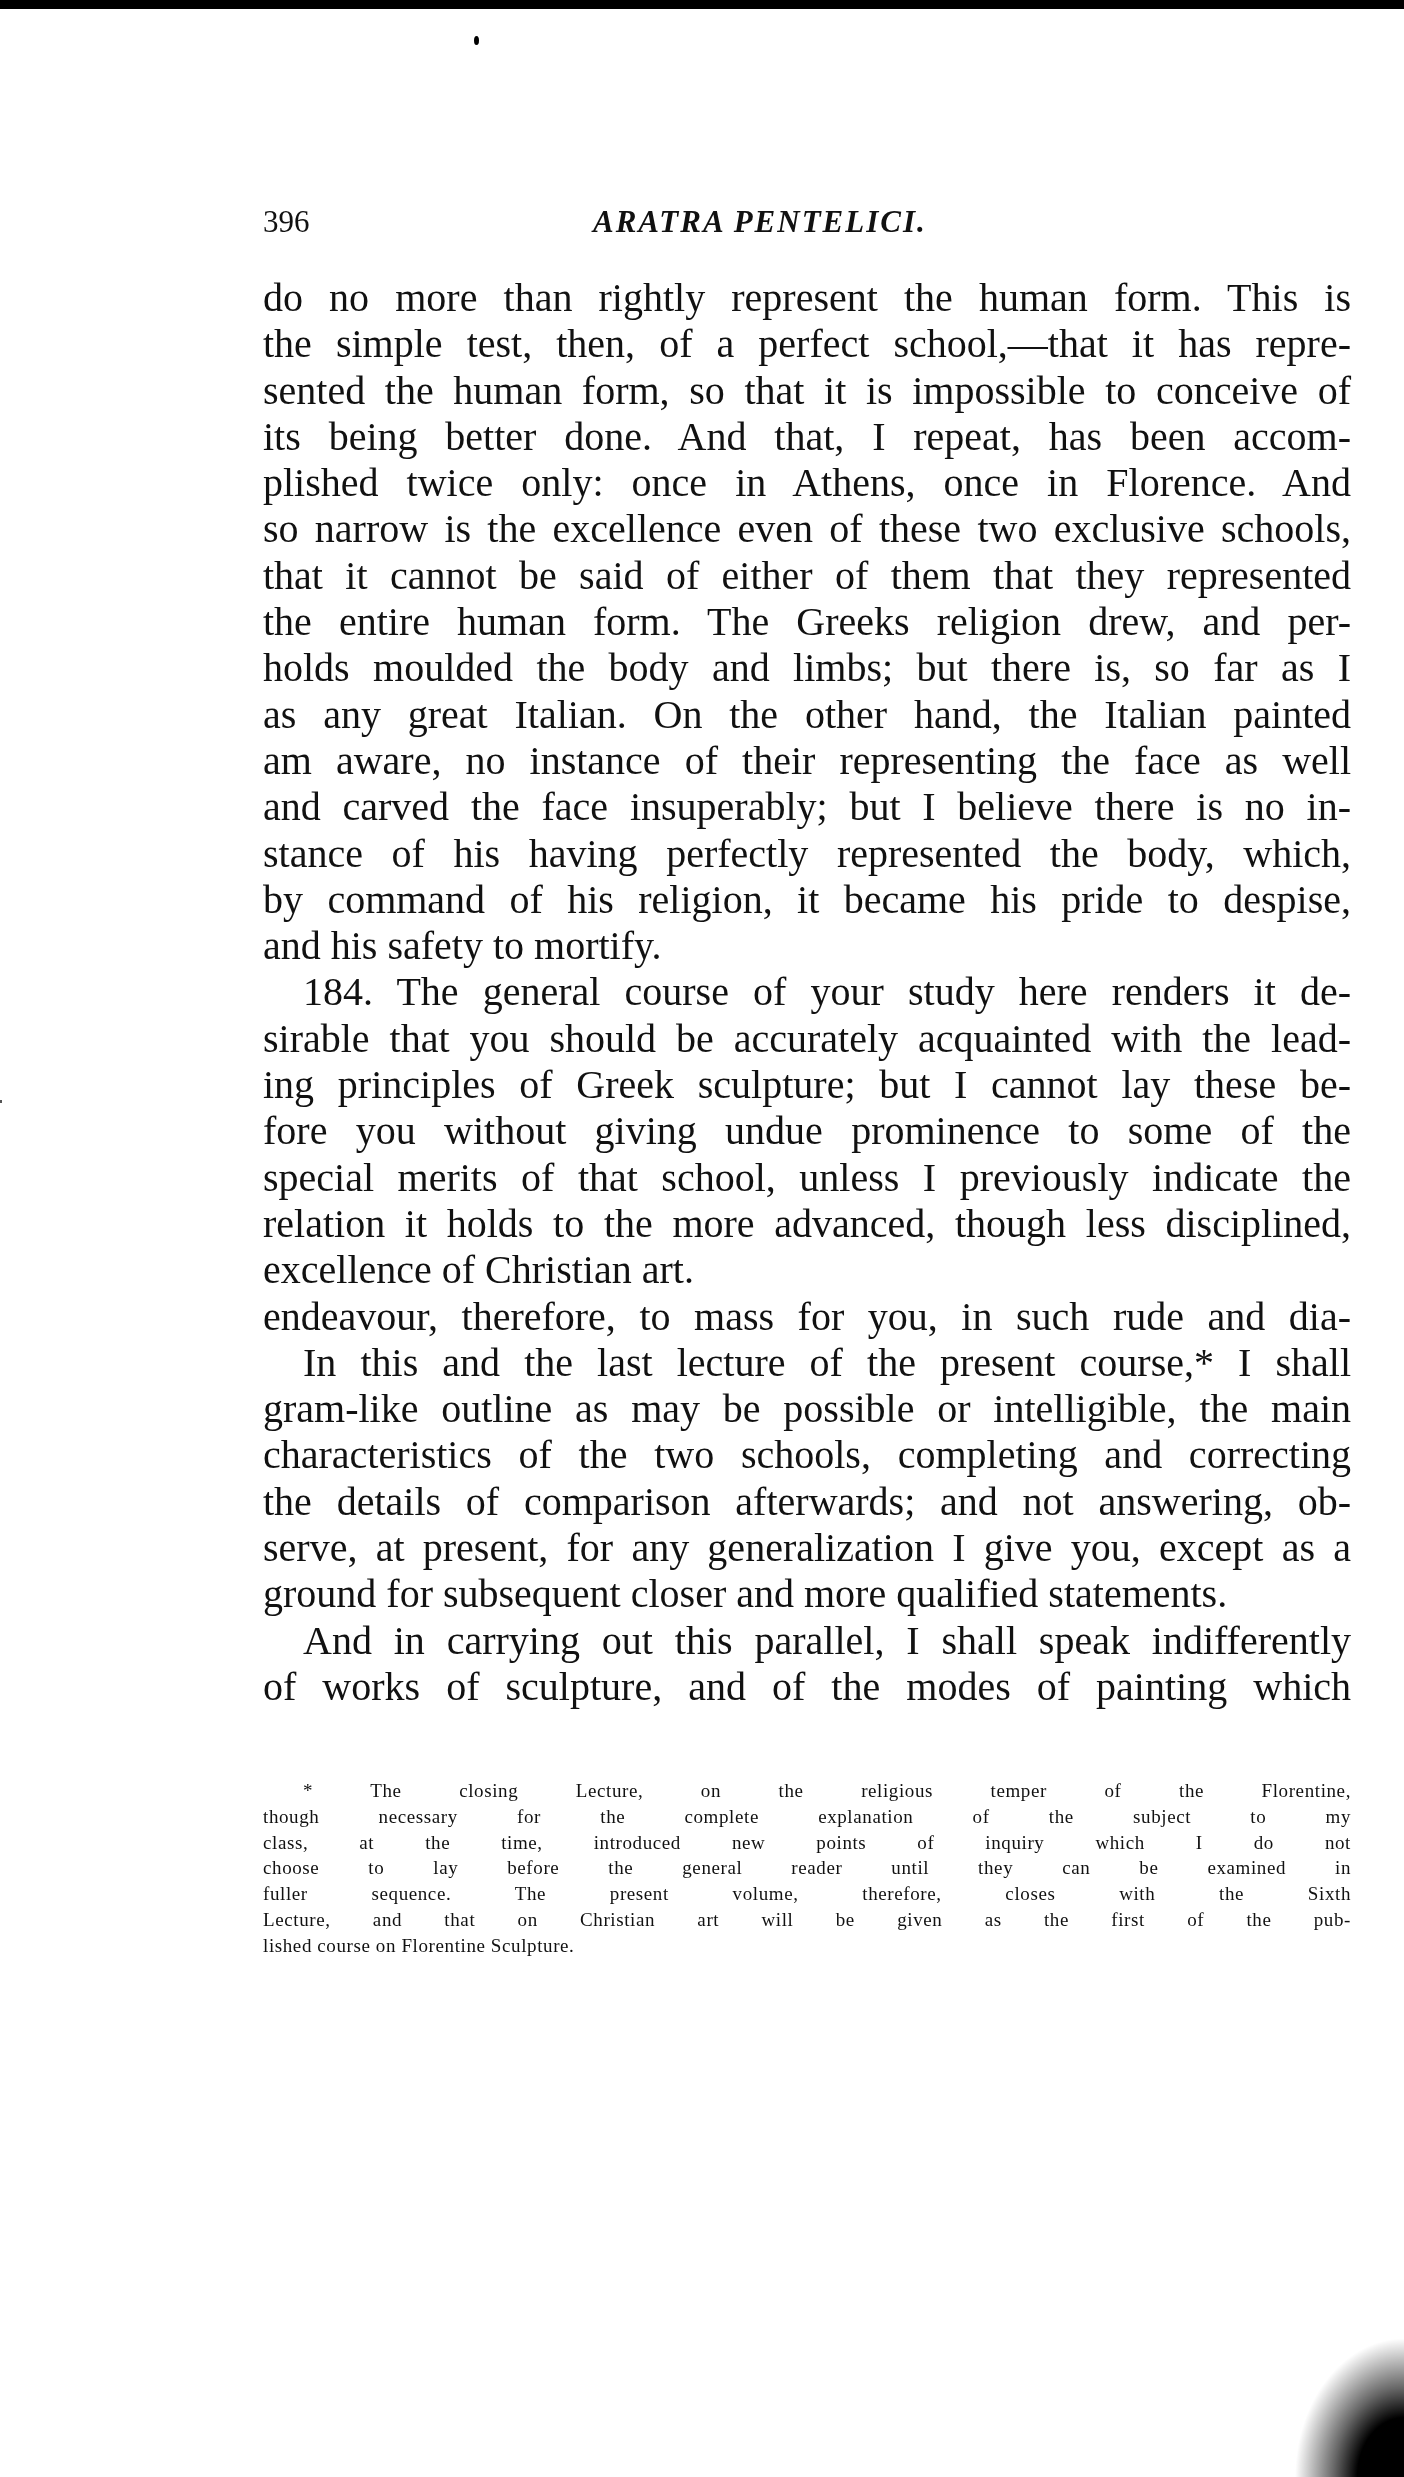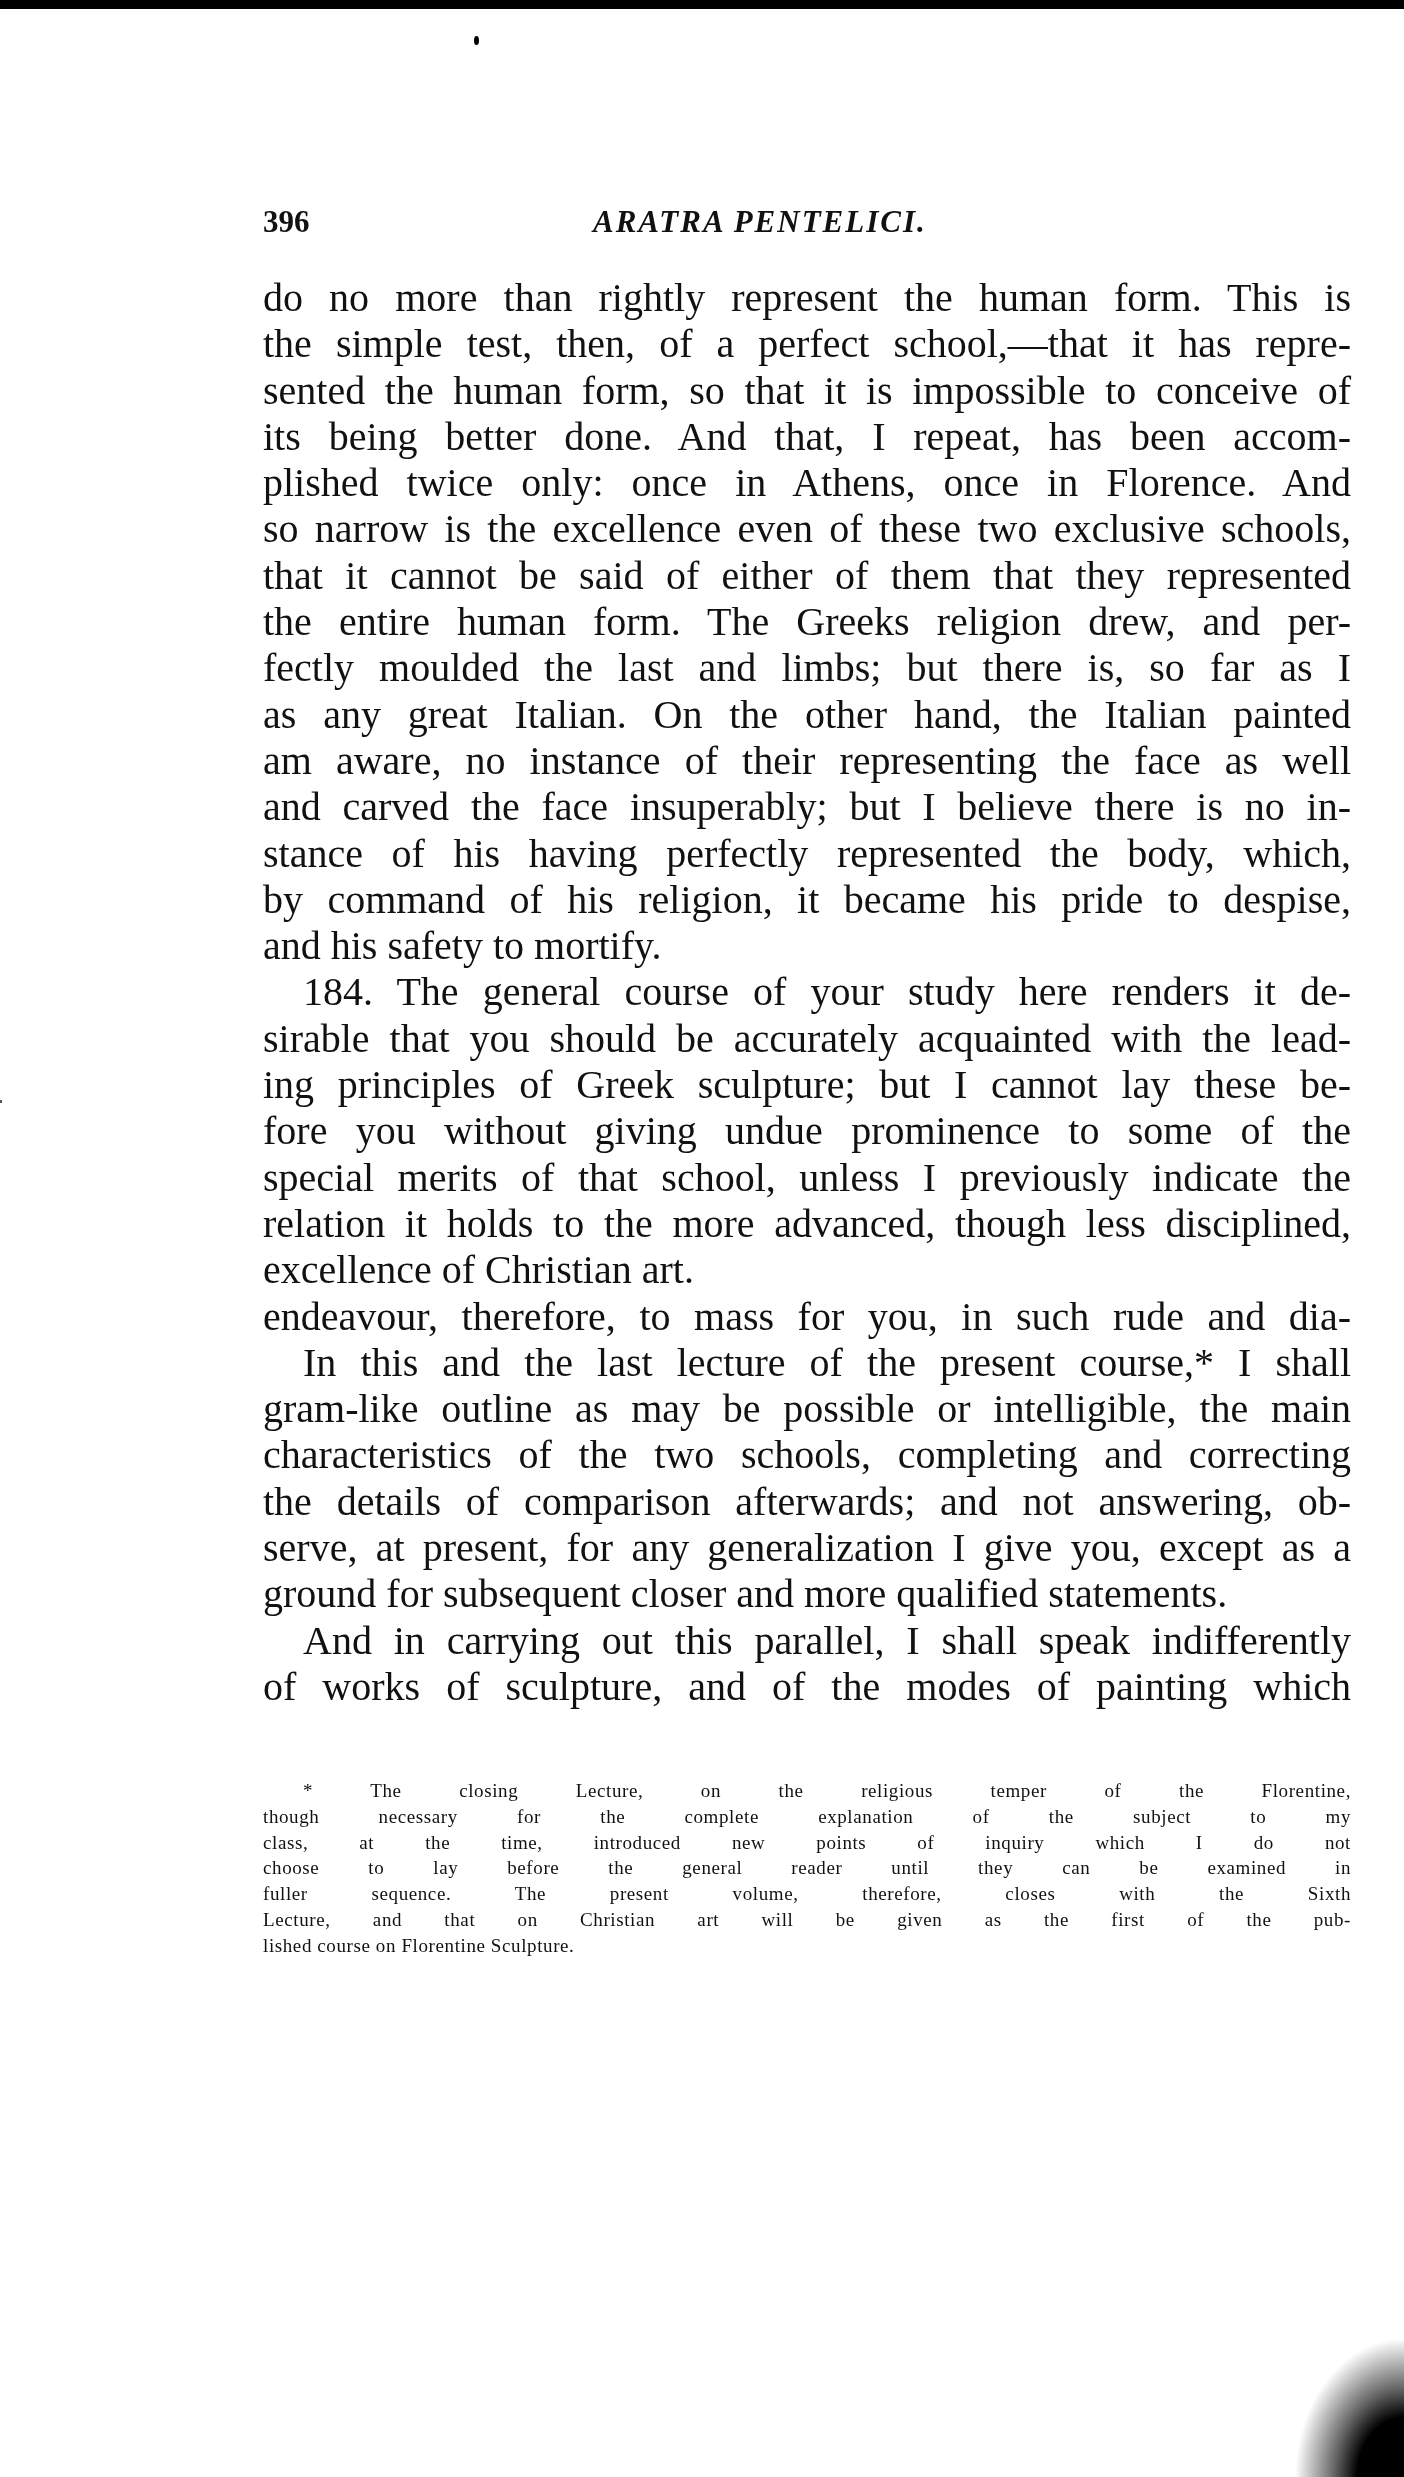--- a/index.html
+++ b/index.html
@@ -39,21 +39,21 @@
       top: 204px;
       left: 0;
       width: 1088px;
       height: 40px;
       font-size: 31px;
     }
     .page-number {
       position: absolute;
       left: 0;
       top: 0;
-      font-weight: bold;
+      font-weight: normal;
     }
     .running-title {
       position: absolute;
       left: 330px;
       top: 0;
       font-style: italic;
       font-weight: bold;
       letter-spacing: 2px;
     }
     .body-text {
@@ -124,21 +124,21 @@
 
     <div class="para">
       <span class="line">do no more than rightly represent the human form. This is</span>
       <span class="line">the simple test, then, of a perfect school,—that it has repre-</span>
       <span class="line">sented the human form, so that it is impossible to conceive of</span>
       <span class="line">its being better done. And that, I repeat, has been accom-</span>
       <span class="line">plished twice only: once in Athens, once in Florence. And</span>
       <span class="line">so narrow is the excellence even of these two exclusive schools,</span>
       <span class="line">that it cannot be said of either of them that they represented</span>
       <span class="line">the entire human form. The Greeks religion drew, and per-</span>
-      <span class="line">fectly moulded the last and limbs; but there is, so far as I</span>
+      <span class="line">holds moulded the body and limbs; but there is, so far as I</span>
       <span class="line">as any great Italian. On the other hand, the Italian painted</span>
       <span class="line">am aware, no instance of their representing the face as well</span>
       <span class="line">and carved the face insuperably; but I believe there is no in-</span>
       <span class="line">stance of his having perfectly represented the body, which,</span>
       <span class="line">by command of his religion, it became his pride to despise,</span>
       <span class="line last">and his safety to mortify.</span>
     </div>
 
     <div class="para">
       <span class="line indent">184. The general course of your study here renders it de-</span>

